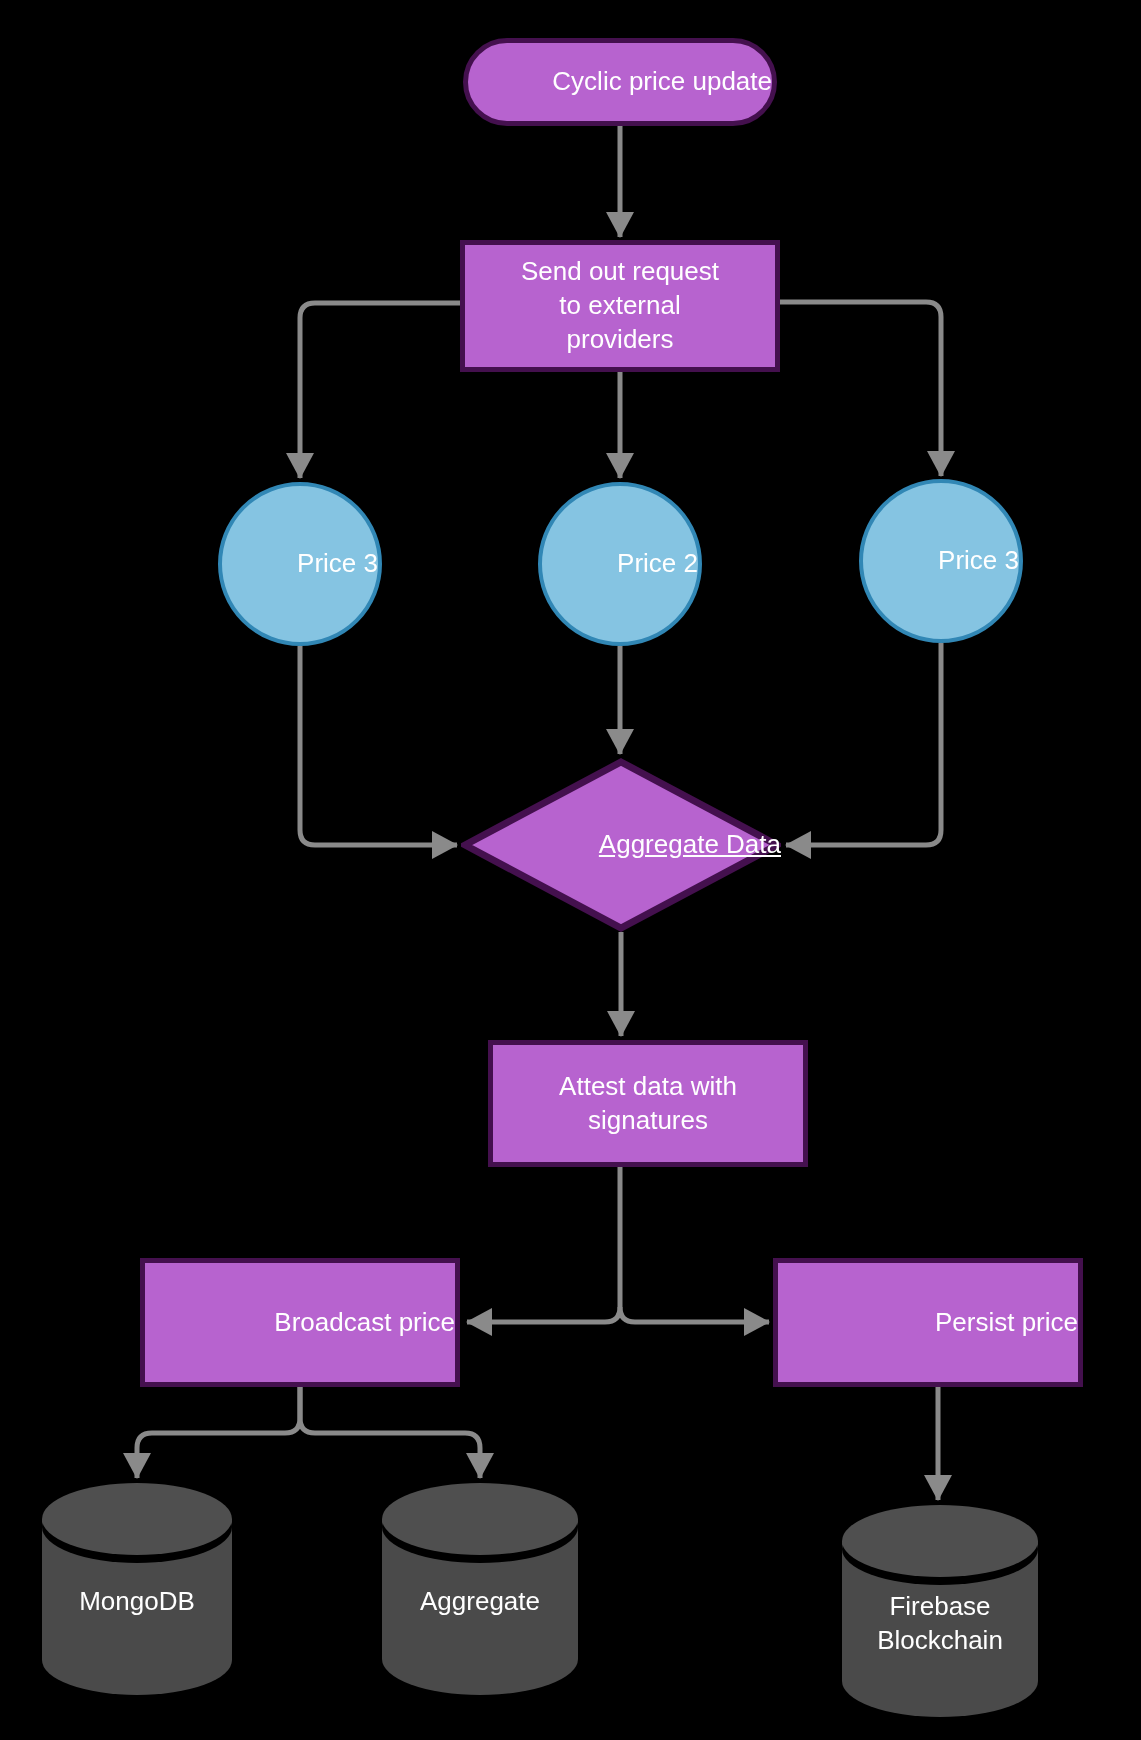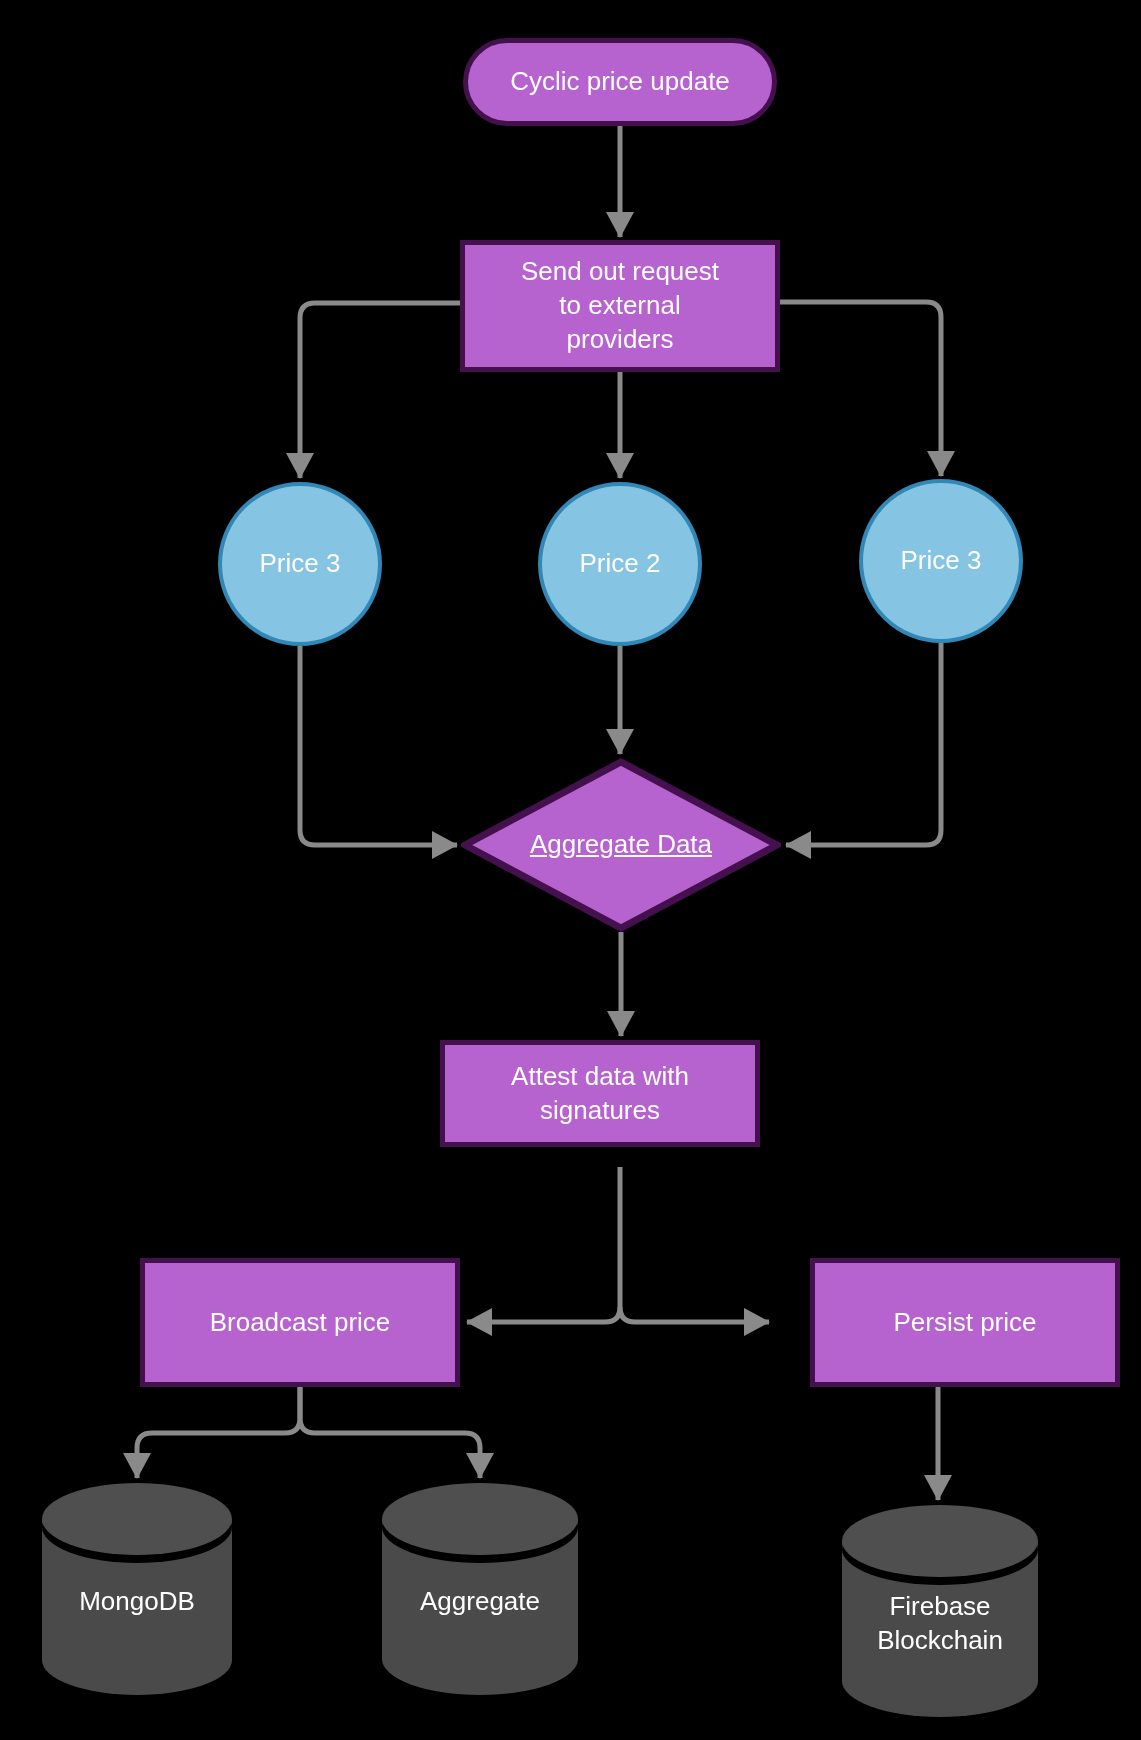--- a/index.html
+++ b/index.html
@@ -1,19 +1,19 @@
 <!DOCTYPE html>
 <html style="--background: #000000; --text: #ffffff; --purple-fill: #b763cf; --purple-border: #44104e; --blue-fill: #85c4e2; --blue-border: #3187b5; --edge-gray: #8a8a8a; --cylinder-fill: #4a4a4a; --cylinder-lid: #4f4f4f;"><head>
 <meta charset="utf-8">
 <style>
   html,body{margin:0;padding:0;background:#000;}
   body{width:1141px;height:1740px;font-family:"Liberation Sans",sans-serif;}
   .canvas{position:relative;width:1141px;height:1740px;background:var(--background);overflow:hidden;}
   .edges{position:absolute;left:0;top:0;z-index:0;}
-  .node{position:absolute;z-index:1;display:flex;align-items:center;justify-content:center;
+  .node{position:absolute;z-index:1;display:flex;align-items:center;justify-content:flex-end;
         text-align:center;color:var(--text);font-size:26px;line-height:1.3;box-sizing:border-box;}
   .pill{background:var(--purple-fill);border:5px solid var(--purple-border);border-radius:46px;}
   .prect{background:var(--purple-fill);border:5px solid var(--purple-border);}
   .circle{background:var(--blue-fill);border:4px solid var(--blue-border);border-radius:50%;}
   .diamond{background:transparent;border:none;}
   .diamond svg{position:absolute;left:0;top:0;}
   .diamond .label{position:relative;z-index:1;}
   .pad{padding:0 44px;}
   .cylinder{position:absolute;z-index:1;color:var(--text);font-size:26px;text-align:center;text-decoration:underline;}
   .cyl-body{position:absolute;left:0;right:0;top:36px;bottom:0;background:var(--cylinder-fill);
@@ -71,29 +71,29 @@
     <span>Price 3</span>
   </div>
 
   <div class="node diamond" style="left:461px;top:758px;width:320px;height:174px;text-decoration:underline;">
     <svg width="320" height="174" viewBox="0 0 320 174">
       <polygon points="160,4 316,87 160,170 4,87" fill="var(--purple-fill)" stroke="var(--purple-border)" stroke-width="7"></polygon>
     </svg>
     <span class="label">Aggregate Data</span>
   </div>
 
-  <div class="node prect pad" style="left:440px;top:1040px;width:320px;height:107px;">
+  <div class="node prect pad" style="left:488px;top:1040px;width:320px;height:127px;">
     <span>Attest data with signatures</span>
   </div>
 
   <div class="node prect" style="left:140px;top:1258px;width:320px;height:129px;">
     <span>Broadcast price</span>
   </div>
 
-  <div class="node prect" style="left:773px;top:1258px;width:310px;height:129px;margin-left:37px;">
+  <div class="node prect" style="left:773px;top:1258px;width:310px;height:129px;">
     <span>Persist price</span>
   </div>
 
   <div class="cylinder" style="left:42px;top:1483px;width:190px;height:212px;">
     <div class="cyl-body"></div>
     <div class="cyl-lid"></div>
     <div class="cyl-label">
       <span>MongoDB</span>
     </div>
   </div>

